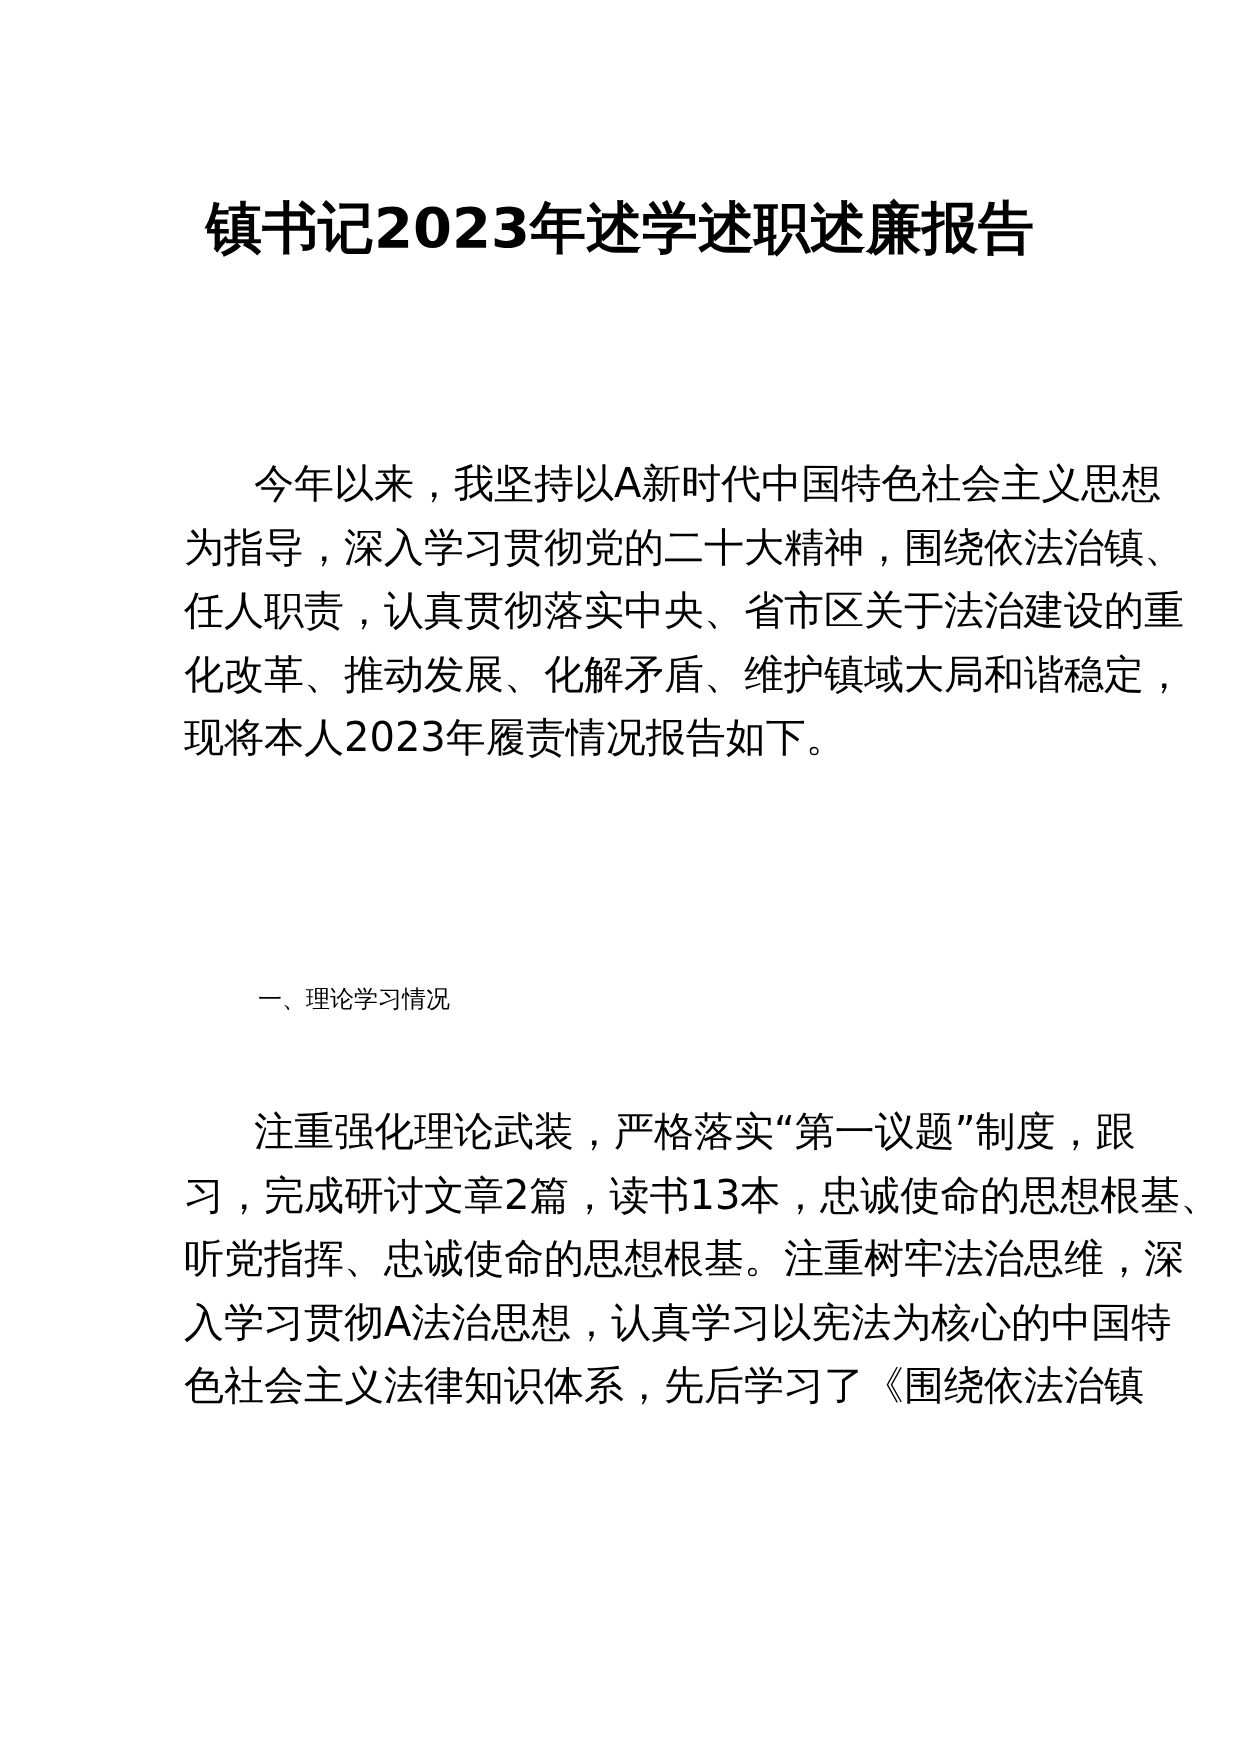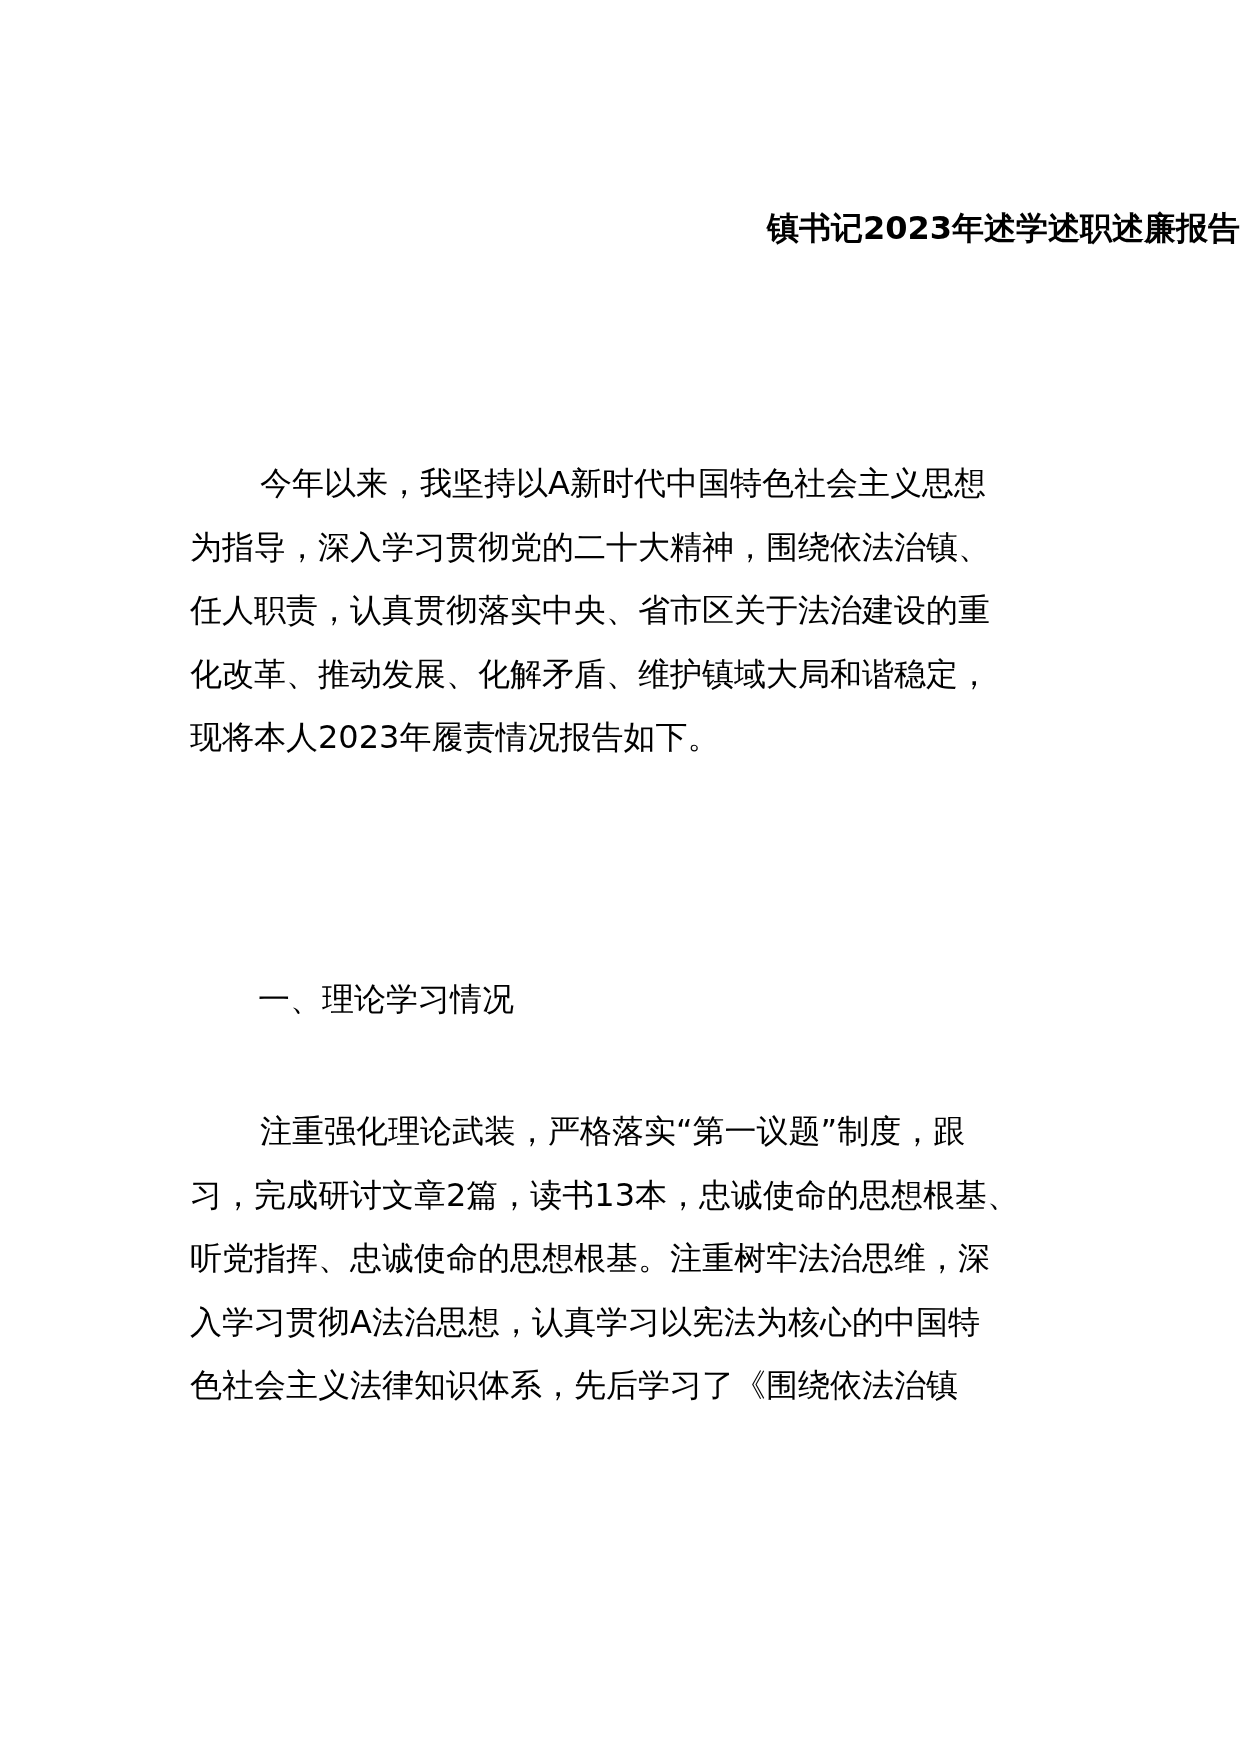--- a/index.html
+++ b/index.html
@@ -1,24 +1,24 @@
 <!DOCTYPE html>
 <html><head>
 <meta charset="utf-8">
 <style>
   html, body { margin: 0; padding: 0; background: #ffffff; }
   body { width: 1240px; height: 1754px; position: relative; overflow: hidden;
          font-family: "DejaVu Sans", "Liberation Sans", sans-serif; color: #000; }
-  .title { position: absolute; top: 198px; left: 0; width: 1240px; text-align: right;
-           font-size: 32px; font-weight: bold; letter-spacing: 0px; line-height: 60px; }
-  .para { position: absolute; left: 190px; width: 870px; font-size: 32px; line-height: 63.5px;
+  .title { position: absolute; top: 198px; left: 0; width: 1240px; text-align: center;
+           font-size: 56px; font-weight: bold; letter-spacing: 0px; line-height: 60px; }
+  .para { position: absolute; left: 184px; width: 870px; font-size: 40px; line-height: 63.5px;
           text-align: justify; text-align-last: left; }
   .para .line { display: block; white-space: nowrap; height: 63.5px; }
   .p1 { top: 452px; }
-  .heading { position: absolute; left: 258px; top: 968px; font-size: 32px; line-height: 63.5px; }
+  .heading { position: absolute; left: 258px; top: 968px; font-size: 24px; line-height: 63.5px; }
   .p2 { top: 1100px; }
   .indent { padding-left: 70px; }
 </style>
 </head>
 <body>
 
 <div class="title">镇书记2023年述学述职述廉报告</div>
 
 <div class="para p1">
   <span class="line indent">今年以来，我坚持以A新时代中国特色社会主义思想</span>

